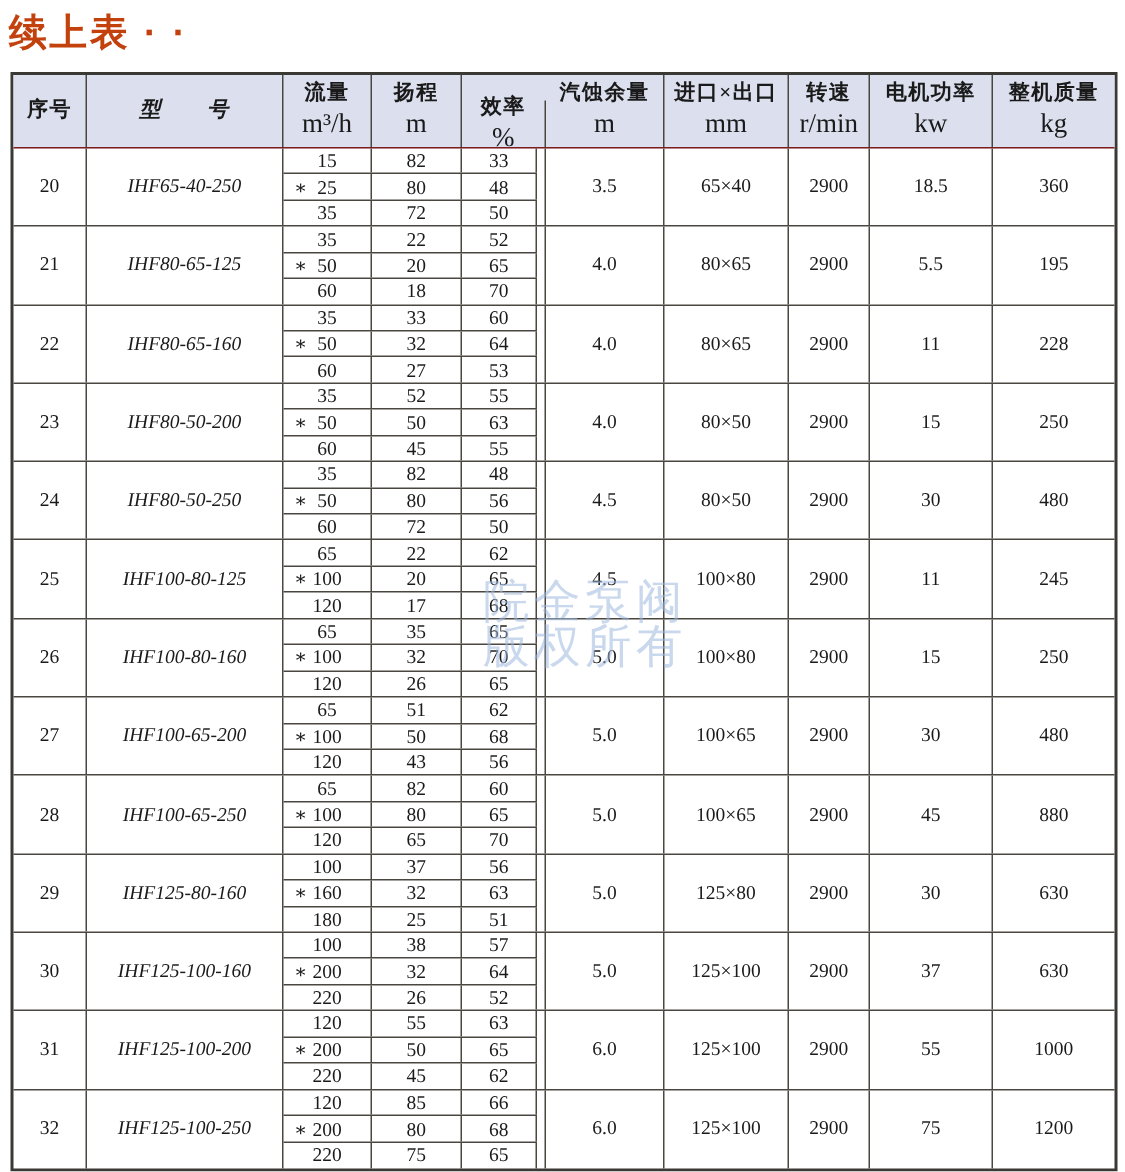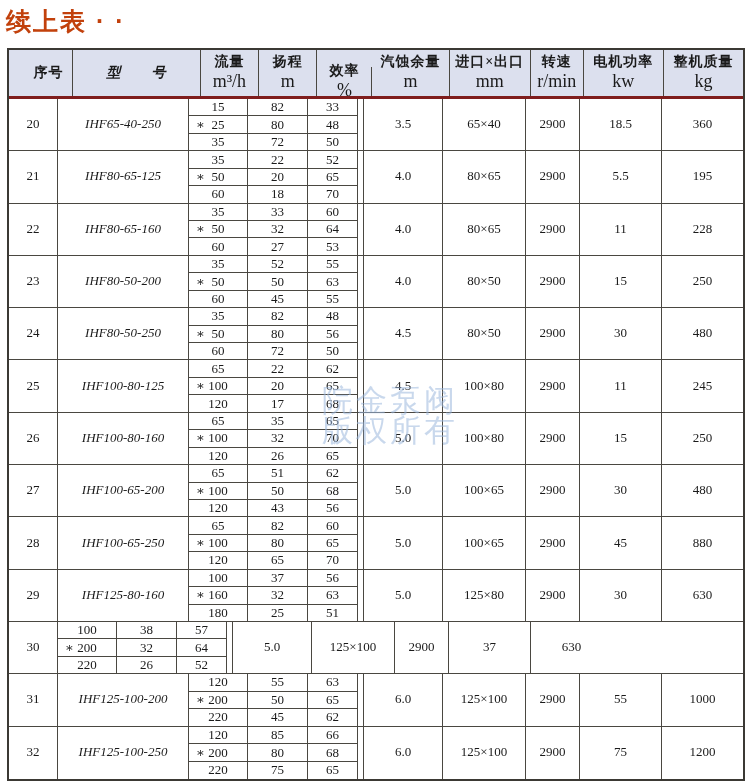--- a/index.html
+++ b/index.html
@@ -10,21 +10,21 @@
   }
   .page-title{
     position:absolute;left:6px;top:5px;
     font-family:"Liberation Sans","DejaVu Sans",sans-serif;
     font-weight:bold;font-size:25px;color:#c2410c;letter-spacing:2px;
   }
   .pump-table{
     position:absolute;left:7px;top:48px;width:738px;
     border:2px solid #3b3934;box-sizing:border-box;background:#fff;
   }
-  .hrow{display:flex;height:49px;background:#dce0ee;border-bottom:3px solid #7f1d1d;box-sizing:border-box;padding-left:16px;}
+  .hrow{display:flex;height:49px;background:#dce0ee;border-bottom:1px solid #7f1d1d;box-sizing:border-box;}
   .trow{display:flex;height:52.3px;border-bottom:1px solid #4a4741;box-sizing:border-box;}
   .trow:last-child{border-bottom:none;}
   .c{
     border-right:1px solid #4a4741;box-sizing:border-box;
     display:flex;flex-direction:column;align-items:center;justify-content:center;
     font-size:13px;line-height:1.15;text-align:center;
   }
   .hc .zh{font-weight:bold;font-size:14px;letter-spacing:1px;}
   .hc .unit{font-size:18px;margin-top:1px;}
   .w-seq{width:49px;}
@@ -734,20 +734,23 @@
         </div>
     <div class="c w-weight">
           <span>630</span>
         </div>
   </div>
 
   <div class="trow">
     <div class="c w-seq">
           <span>30</span>
         </div>
+    <div class="c w-model">
+          <span>IHF125-100-160</span>
+        </div>
     <div class="subcol">
       <div class="srow">
         <div class="scell s-flow">
               <span class="star"></span>
               <span>100</span>
             </div>
         <div class="scell s-head">
               <span>38</span>
             </div>
         <div class="scell s-eff">

